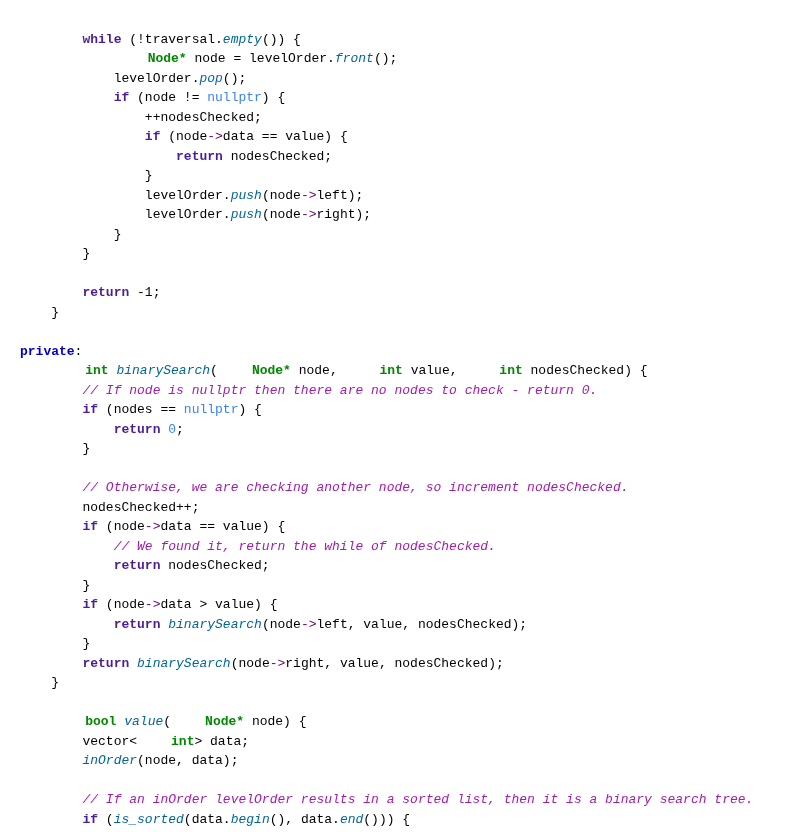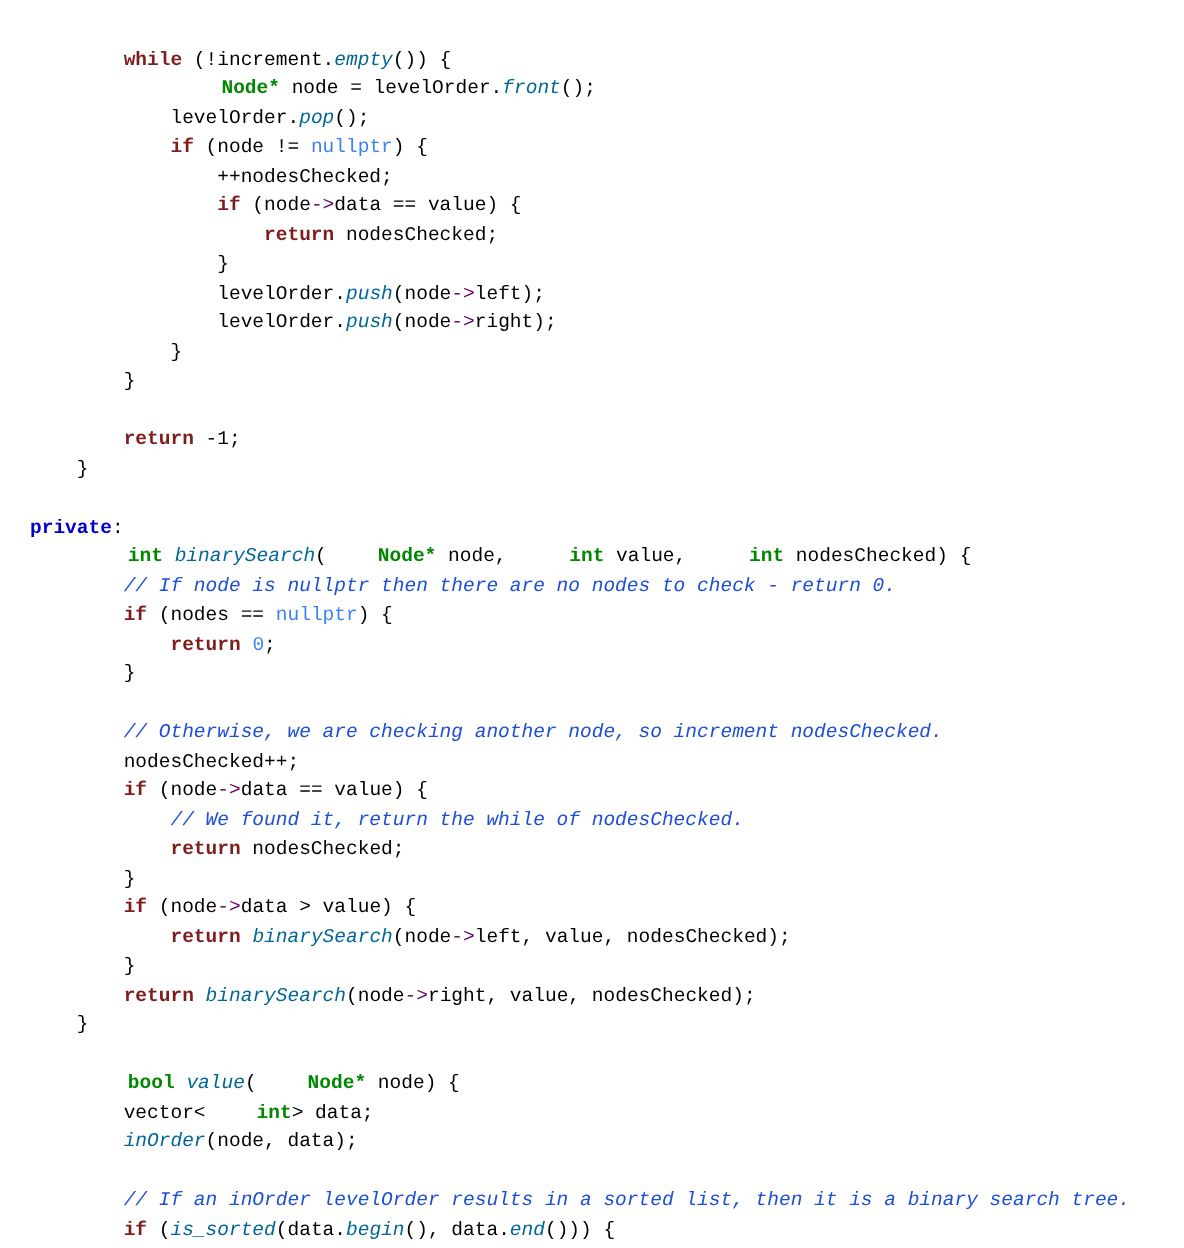--- a/index.html
+++ b/index.html
@@ -14,34 +14,34 @@
       font-size: 13px;
       line-height: 1.5;
       padding: 10px 20px;
     }
 
     .code-block {
       white-space: pre;
       tab-size: 4;
     }
 
-    .kw { color: #7f1d1d; font-weight: bold; } 
+    .kw { color: #4c1d95; font-weight: bold; } 
     .type { color: #008800; font-weight: bold; margin-left: 34px; } 
     .fn { color: #006699; font-style: italic; } 
-    .cm { color: #1d4ed8; font-style: italic; } 
+    .cm { color: #a21caf; font-style: italic; } 
     .nm { color: #000000; } 
     .lit { color: #3b82f6; } 
     .acc { color: #660066; }
     .sec { color: #0000cc; font-weight: bold; text-align: right; } 
   </style>
 </head>
 <body>
 
 <div class="code-block">
-<span>        </span><span class="kw">while</span><span class="nm"> (!increment.</span><span class="fn">empty</span><span class="nm">()) {</span>
+<span>        </span><span class="kw">while</span><span class="nm"> (!traversal.</span><span class="fn">empty</span><span class="nm">()) {</span>
 <span>            </span><span class="type">Node*</span><span class="nm"> node = levelOrder.</span><span class="fn">front</span><span class="nm">();</span>
 <span>            </span><span class="nm">levelOrder.</span><span class="fn">pop</span><span class="nm">();</span>
 <span>            </span><span class="kw">if</span><span class="nm"> (node != </span><span class="lit">nullptr</span><span class="nm">) {</span>
 <span>                </span><span class="nm">++nodesChecked;</span>
 <span>                </span><span class="kw">if</span><span class="nm"> (node</span><span class="acc">-&gt;</span><span class="nm">data == value) {</span>
 <span>                    </span><span class="kw">return</span><span class="nm"> nodesChecked;</span>
 <span>                </span><span class="nm">}</span>
 <span>                </span><span class="nm">levelOrder.</span><span class="fn">push</span><span class="nm">(node</span><span class="acc">-&gt;</span><span class="nm">left);</span>
 <span>                </span><span class="nm">levelOrder.</span><span class="fn">push</span><span class="nm">(node</span><span class="acc">-&gt;</span><span class="nm">right);</span>
 <span>            </span><span class="nm">}</span>

